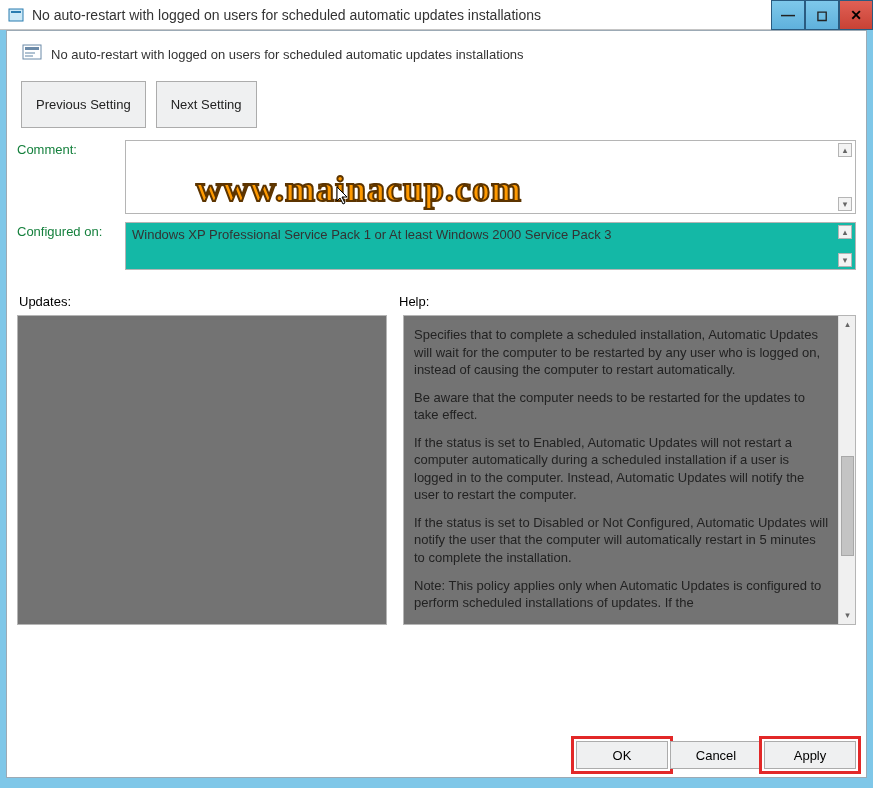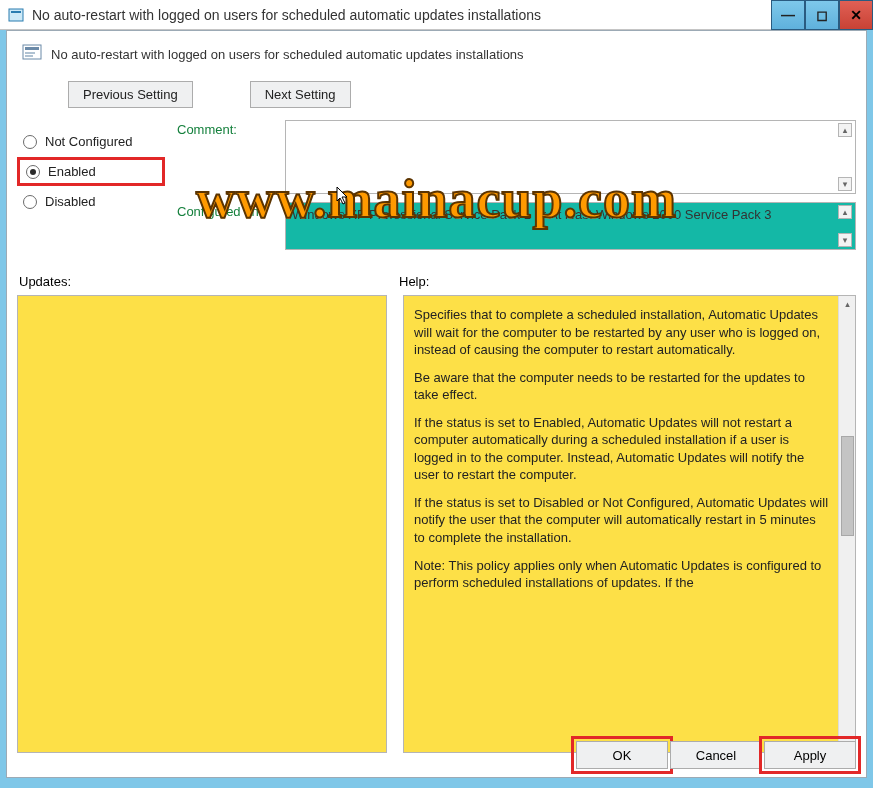--- a/index.html
+++ b/index.html
@@ -52,26 +52,25 @@
   }
   .header-icon {
     width: 22px; height: 22px; margin-right: 8px;
     position: relative;
   }
   .header-text { color:#333; }
   .nav-buttons { display:flex; gap:10px; margin-bottom: 12px; padding-left:4px; }
   .nav-btn {
     background: #eff0f1;
     border: 1px solid #acacac;
-    padding: 5px 14px;
+    padding: 15px 14px;
     font-family: inherit;
     font-size: 13px;
     color: #222;
     cursor: pointer;
-    margin-left: 47px;
   }
   .mid {
     display:flex;
     gap: 12px;
     margin-bottom: 16px;
   }
   .radio-col { width: 148px; padding-top: 6px; }
   .radio-row {
     display:flex; align-items:center;
     gap:8px;
@@ -120,22 +119,22 @@
     width:14px; height:14px; border:1px solid #b5b5b5;
     background:#f3f3f3; display:flex; align-items:center; justify-content:center;
     font-size:9px; color:#666;
   }
   .labels2 { display:flex; margin-bottom:6px; padding-left:2px; }
   .labels2 .col-l { width: 380px; }
   .labels2 .col-r { flex:1; }
   .panels { display:flex; gap:16px; }
   .panel {
     border:1px solid #b5b5b5;
-    background:#fde047;
-    height: 458px;
+    background:#737373;
+    height: 310px;
     position:relative;
   }
   .panel.options { width:370px; }
   .panel.help { flex:1; padding:10px 26px 10px 10px; overflow:hidden; color:#222; line-height:1.35; }
   .panel.help p { margin: 0 0 10px 0; }
   .help .scrollbar {
     position:absolute; top:0; right:0; bottom:0; width:17px;
     background:#f0f0f0; border-left:1px solid #dcdcdc;
   }
   .scrollbar .arrow {
@@ -159,21 +158,21 @@
     background:#eff0f1;
     border:1px solid #acacac;
     font-family:inherit; font-size:13px;
     cursor:pointer;
   }
   .footer-btn.highlighted { outline:3px solid #e22828; outline-offset:2px; }
   .watermark {
     position:absolute;
     top: 168px; left: 196px;
     font-family: Georgia, "Times New Roman", serif;
-    font-size: 54px;
+    font-size: 36px;
     font-weight: 900;
     letter-spacing: 1px;
     color: #ff9a00;
     -webkit-text-stroke: 2px #5c3400;
     pointer-events:none;
     z-index: 50;
     text-shadow: 0 1px 0 #f7d089;
   }
   .cursor {
     position:absolute;
@@ -214,36 +213,20 @@
     </span>
     <span class="header-text">No auto-restart with logged on users for scheduled automatic updates installations</span>
   </div>
 
   <div class="nav-buttons">
     <button class="nav-btn">Previous Setting</button>
     <button class="nav-btn">Next Setting</button>
   </div>
 
   <div class="mid">
-    <div class="radio-col">
-      <div class="radio-row">
-        <span class="radio-circle"></span>
-        <span class="radio-label">Not Configured</span>
-      </div>
-      <div class="radio-row highlighted">
-        <span class="radio-circle">
-            <span class="radio-dot"></span>
-          </span>
-        <span class="radio-label">Enabled</span>
-      </div>
-      <div class="radio-row">
-        <span class="radio-circle"></span>
-        <span class="radio-label">Disabled</span>
-      </div>
-    </div>
 
     <div class="form-col">
       <div class="form-row">
         <div class="form-label">Comment:</div>
         <div class="txtbox">
           <div></div>
           <div class="scroll-hint">
             <div class="scroll-arrow">▴</div>
             <div class="scroll-arrow">▾</div>
           </div>

